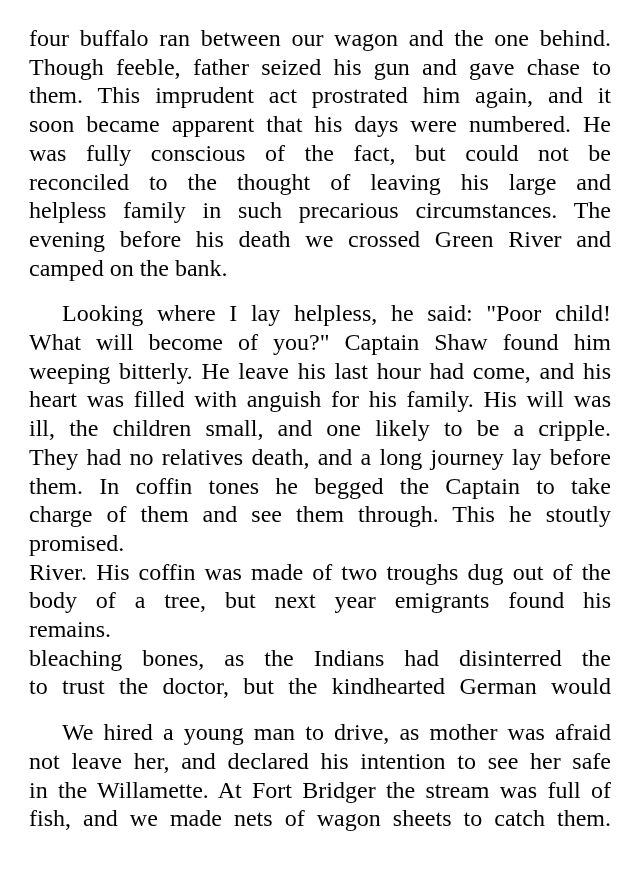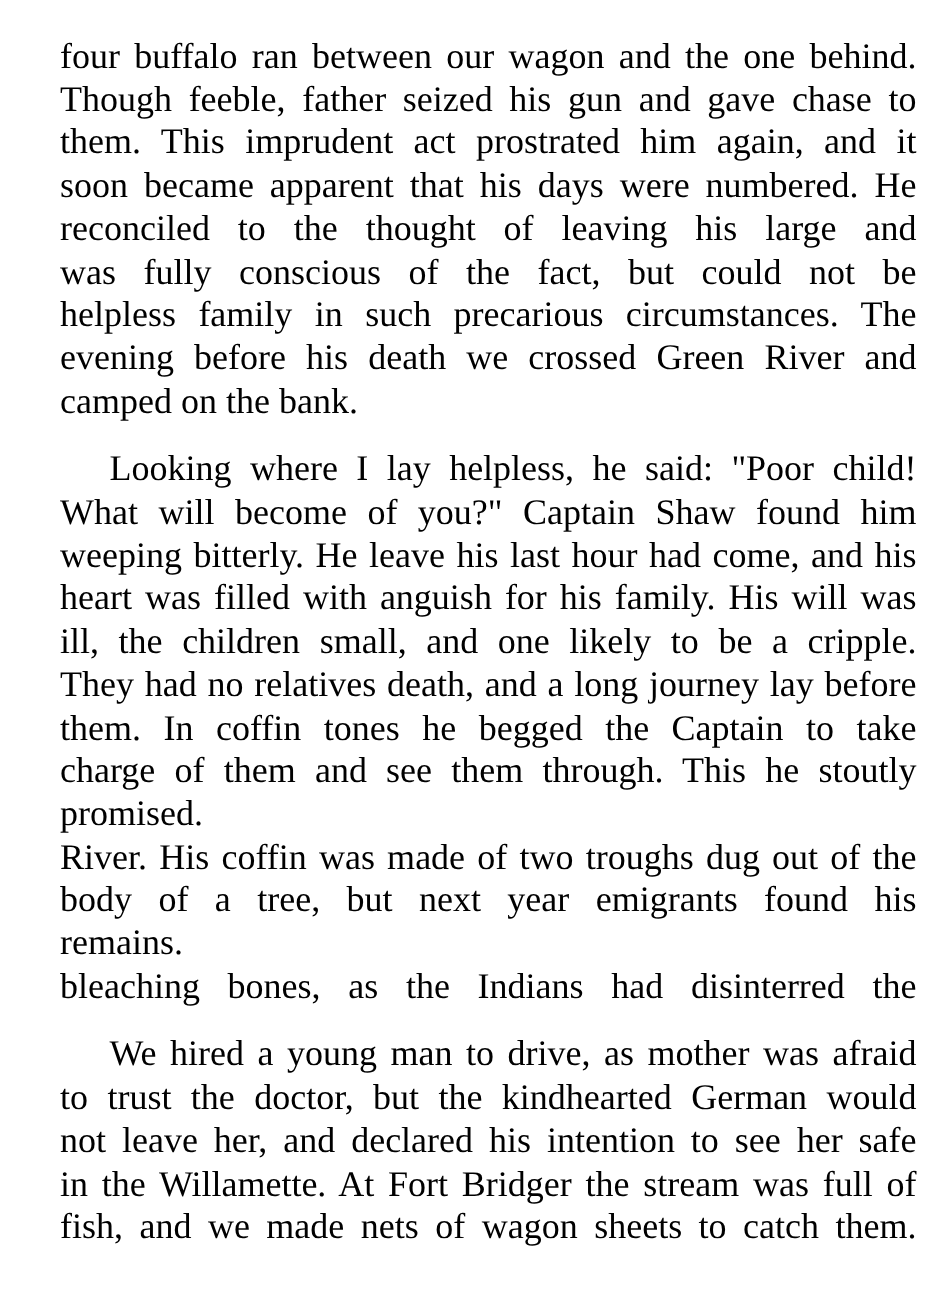--- a/index.html
+++ b/index.html
@@ -9,21 +9,21 @@
   body {
     width: 620px;
     height: 874px;
     overflow: hidden;
     font-family: "Liberation Serif", "DejaVu Serif", serif;
   }
   .page {
     box-sizing: border-box;
     width: 620px;
     height: 874px;
-    padding: 24px 9px 0 40px;
+    padding: 24px 9px 0 29px;
   }
   .para {
     margin: 0;
     padding: 0;
   }
   .line {
     font-size: 24px;
     line-height: 28.7px;
     text-align: justify;
     text-align-last: justify;
@@ -42,22 +42,22 @@
 </head>
 <body style="background: rgb(255, 255, 255);">
 
 <div class="page" style="color: rgb(0, 0, 0);">
   <div id="text-block">
       <div class="para">
         <div class="line">four buffalo ran between our wagon and the one behind.</div>
         <div class="line">Though feeble, father seized his gun and gave chase to</div>
         <div class="line">them. This imprudent act prostrated him again, and it</div>
         <div class="line">soon became apparent that his days were numbered. He</div>
+        <div class="line">was fully conscious of the fact, but could not be</div>
         <div class="line">reconciled to the thought of leaving his large and</div>
-        <div class="line">was fully conscious of the fact, but could not be</div>
         <div class="line">helpless family in such precarious circumstances. The</div>
         <div class="line">evening before his death we crossed Green River and</div>
         <div class="line end">camped on the bank.</div>
       </div>
       <div class="para">
         <div class="line indent">Looking where I lay helpless, he said: "Poor child!</div>
         <div class="line">What will become of you?" Captain Shaw found him</div>
         <div class="line">weeping bitterly. He leave his last hour had come, and his</div>
         <div class="line">heart was filled with anguish for his family. His will was</div>
         <div class="line">ill, the children small, and one likely to be a cripple.</div>
@@ -66,20 +66,20 @@
         <div class="line">charge of them and see them through. This he stoutly</div>
         <div class="line end">promised.</div>
       </div>
       <div class="para">
         <div class="line">River. His coffin was made of two troughs dug out of the</div>
         <div class="line">body of a tree, but next year emigrants found his</div>
         <div class="line end">remains.</div>
         <div class="line">bleaching bones, as the Indians had disinterred the</div>
       </div>
       <div class="para">
+        <div class="line">to trust the doctor, but the kindhearted German would</div>
         <div class="line indent">We hired a young man to drive, as mother was afraid</div>
-        <div class="line">to trust the doctor, but the kindhearted German would</div>
         <div class="line">not leave her, and declared his intention to see her safe</div>
         <div class="line">in the Willamette. At Fort Bridger the stream was full of</div>
         <div class="line">fish, and we made nets of wagon sheets to catch them.</div>
       </div>
     </div>
 </div>
 
 </body></html>

